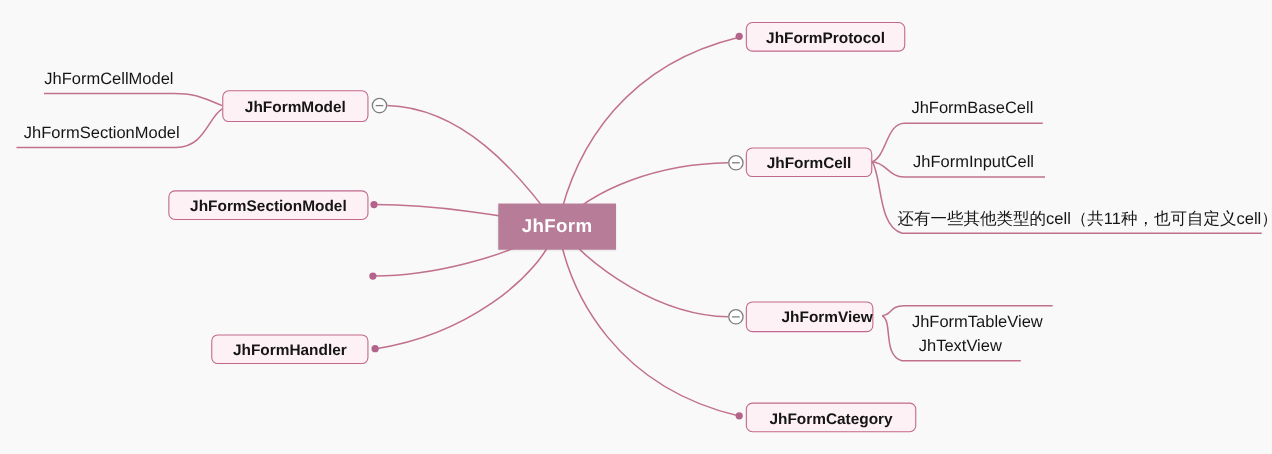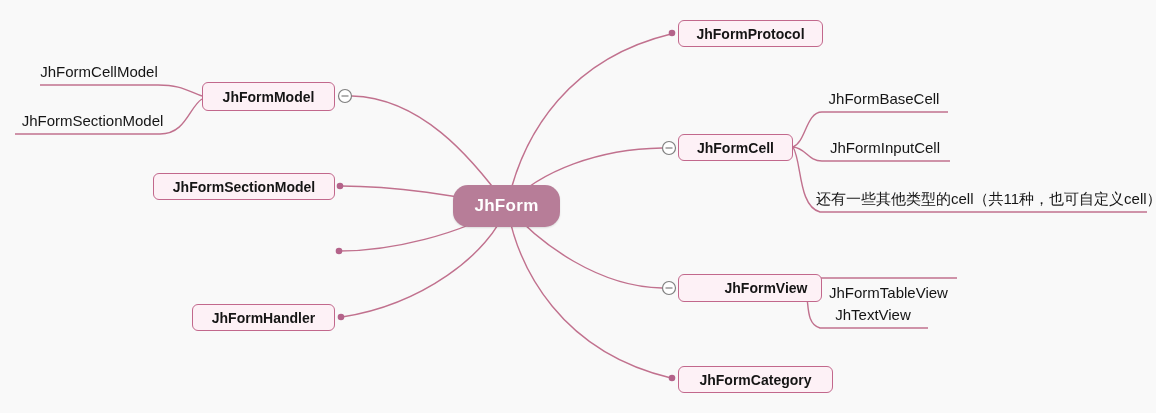--- a/index.html
+++ b/index.html
@@ -18,21 +18,21 @@
   svg.edges circle.dot{fill:var(--dot-fill);stroke:none;}
   svg.edges .collapse circle{fill:#ffffff;stroke:var(--collapse-stroke);stroke-width:1.2;}
   svg.edges .collapse line{stroke:var(--collapse-stroke);stroke-width:1.2;}
   .node{
     position:absolute;display:flex;align-items:center;justify-content:center;
     background:var(--node-fill);border:1.6px solid var(--node-border);
     border-radius:6px;font-size:14px;font-weight:bold;color:var(--node-text);
     box-sizing:border-box;white-space:nowrap;cursor:default;
   }
   .node.root{
-    background:var(--root-fill);border:none;border-radius:15px;color:var(--root-text);
+    background:var(--root-fill);border:none;border-radius:0;color:var(--root-text);
     font-size:17px;letter-spacing:.3px;box-shadow:0 1px 2px rgba(0,0,0,.12);
   }
   .line-label{
     position:absolute;text-align:center;font-size:15px;font-weight:normal;
     color:var(--node-text);white-space:nowrap;cursor:default;
   }
 </style>
 </head>
 <body>
 
@@ -80,21 +80,21 @@
   </svg>
 
   <div class="node root" style="left:453px;top:185px;width:107px;height:42px;">JhForm</div>
 
   <div class="node" style="left:202px;top:82px;width:133px;height:29px;">JhFormModel</div>
   <div class="node" style="left:153px;top:173px;width:182px;height:27px;">JhFormSectionModel</div>
   <div class="node" style="left:192px;top:304px;width:143px;height:27px;">JhFormHandler</div>
 
   <div class="node" style="left:678px;top:20px;width:145px;height:27px;">JhFormProtocol</div>
   <div class="node" style="left:678px;top:134px;width:115px;height:27px;">JhFormCell</div>
-  <div class="node" style="left:678px;top:274px;width:144px;height:28px;padding-left:32px;">JhFormView</div>
+  <div class="node" style="left:678px;top:274px;width:116px;height:28px;padding-left:32px;">JhFormView</div>
   <div class="node" style="left:678px;top:366px;width:155px;height:27px;">JhFormCategory</div>
 
   <div class="line-label" style="left:40px;top:63px;width:118px;">JhFormCellModel</div>
   <div class="line-label" style="left:15px;top:112px;width:155px;">JhFormSectionModel</div>
   <div class="line-label" style="left:820px;top:90px;width:128px;">JhFormBaseCell</div>
   <div class="line-label" style="left:820px;top:139px;width:130px;">JhFormInputCell</div>
   <div class="line-label" style="left:816px;top:190px;width:332px;">还有一些其他类型的cell（共11种，也可自定义cell）</div>
   <div class="line-label" style="left:820px;top:256px;width:137px;margin-top:28px;">JhFormTableView</div>
   <div class="line-label" style="left:818px;top:306px;width:110px;">JhTextView</div>
 

